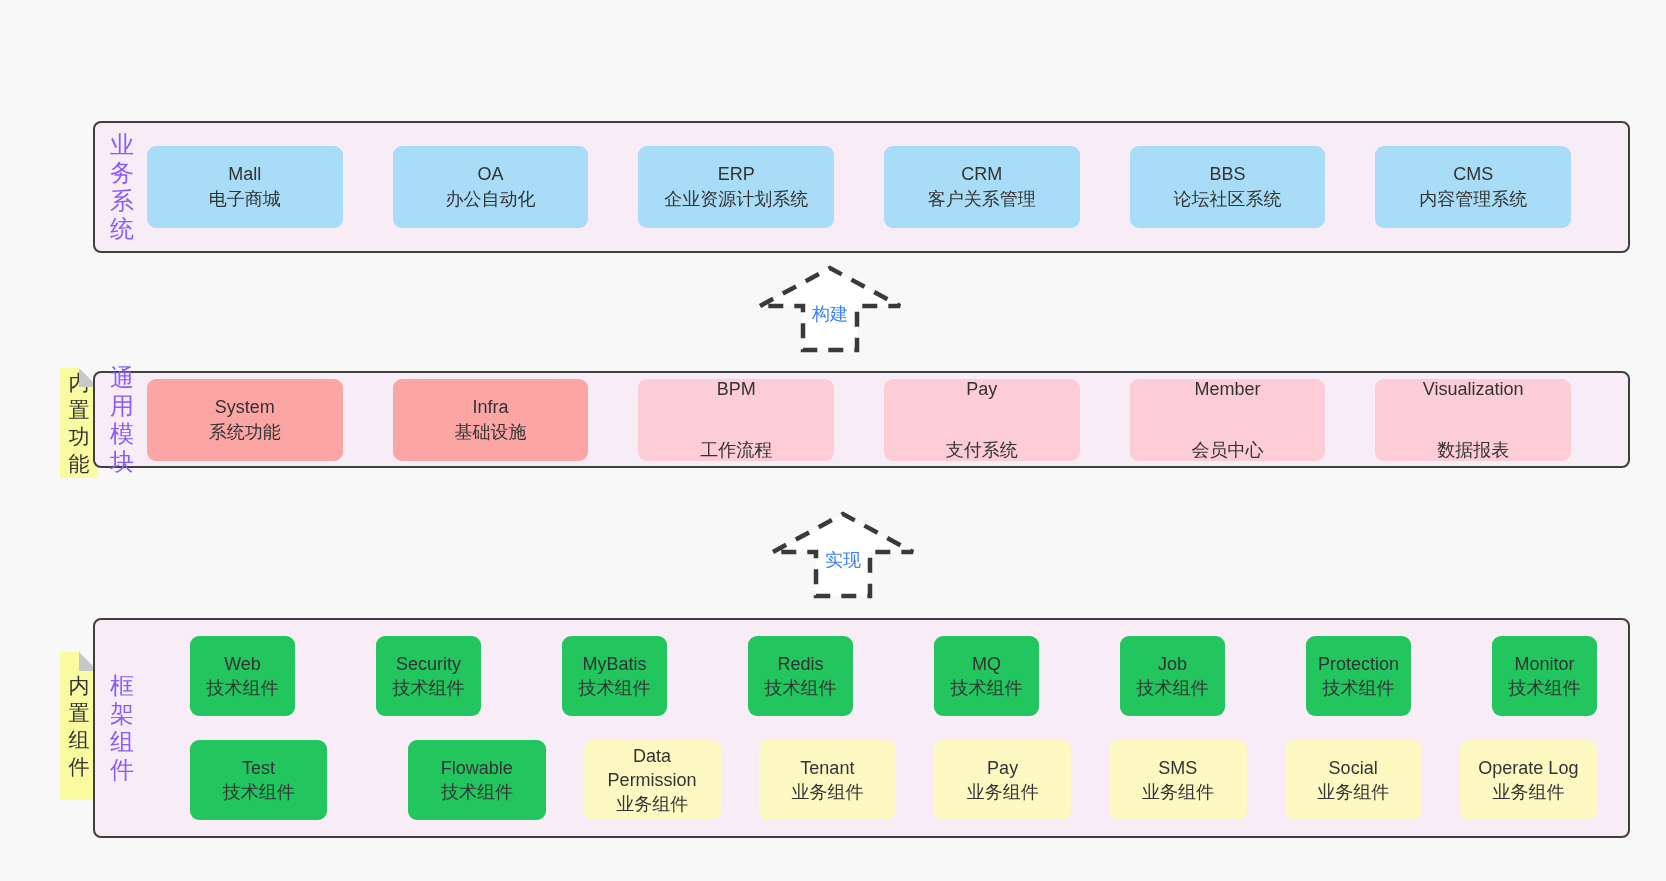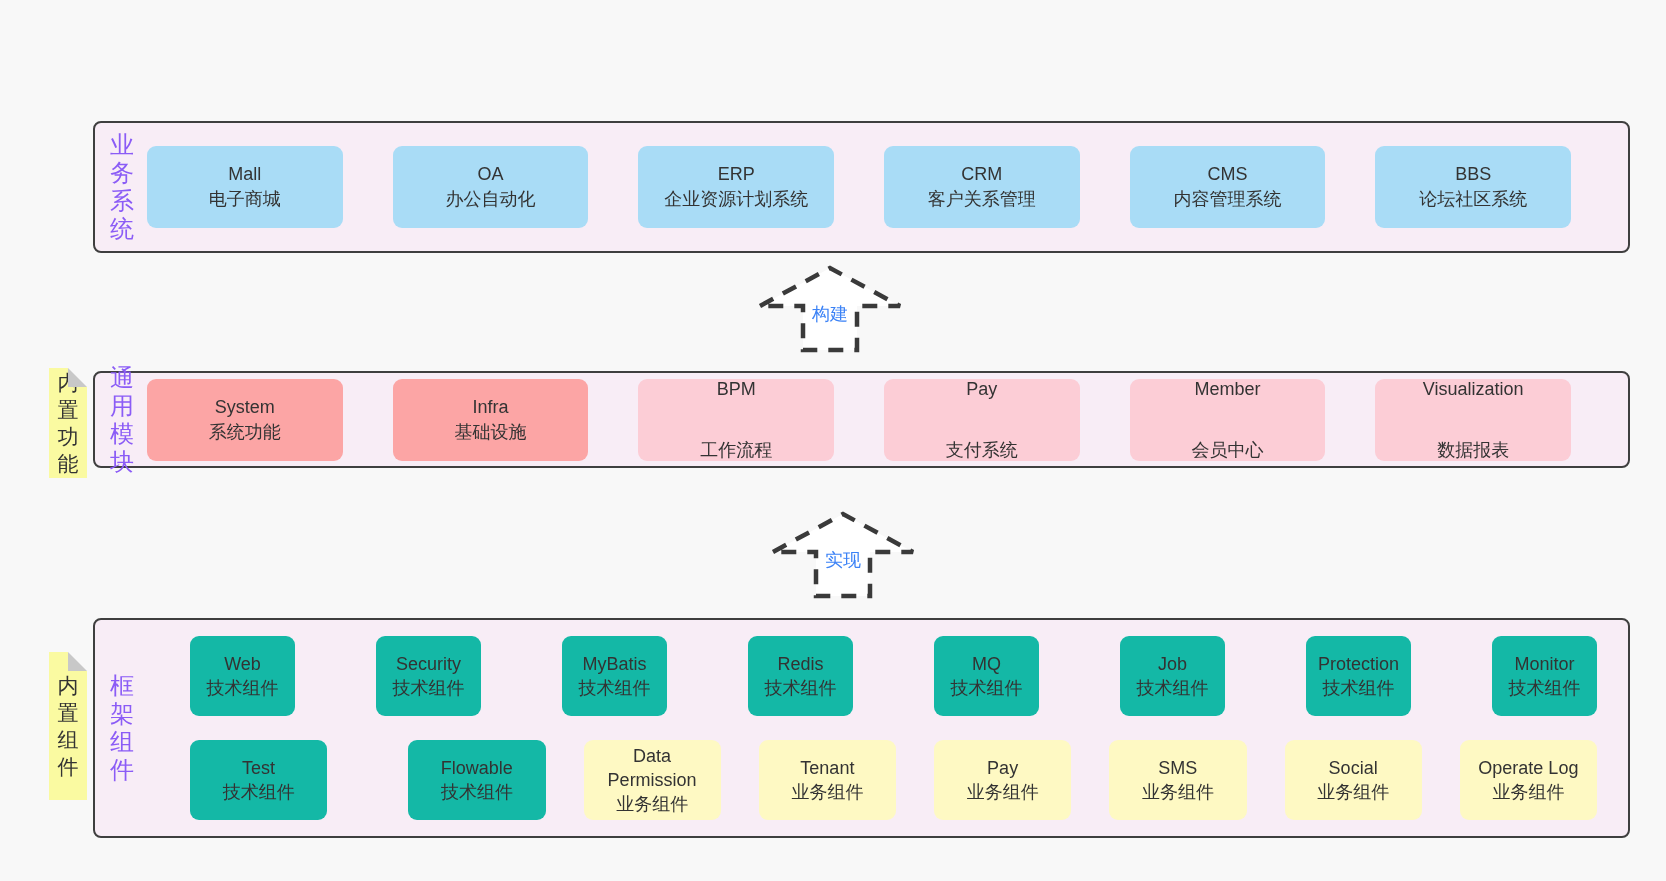--- a/index.html
+++ b/index.html
@@ -44,26 +44,26 @@
     display:flex; flex-direction:column; justify-content:center; align-items:center;
     text-align:center;
     font-size:18px; line-height:25px;
     padding:1px 4px; box-sizing:border-box;
   }
   .row.eight .box { height:80px; line-height:24px; }
 
   .c-blue        { background:#a9dcf6; }
   .c-red         { background:#fca5a5; }
   .c-pink        { background:#fccdd6;gap:36px; }
-  .c-green       { background:#14b8a6;margin-left:43px; }
+  .c-green       { background:#22c55e;margin-left:43px; }
   .c-light_green { background:#fef9c3; }
 
   
   .sticky {
-    position:absolute; left:49px; width:38px;
+    position:absolute; left:60px; width:38px;
     background:#fafaa1;
     z-index:0;
     display:flex; align-items:center; justify-content:center;
   }
   #sticky-modules    { top:368px; height:110px; }
   #sticky-components { top:652px; height:148px; }
   .sticky::after {
     content:""; position:absolute; top:0; right:0; width:0; height:0;
     border-style:solid; border-width:0 19px 19px 0;
     border-color:#f8f8f8 #f8f8f8 #c8c8c8 #c8c8c8;
@@ -130,27 +130,27 @@
           <span>ERP</span>
           <span>企业资源计划系统</span>
         </div>
 
         <div class="box c-blue">
           <span>CRM</span>
           <span>客户关系管理</span>
         </div>
 
         <div class="box c-blue">
+          <span>BBS</span>
+          <span>论坛社区系统</span>
+        </div>
+
+        <div class="box c-blue">
           <span>CMS</span>
           <span>内容管理系统</span>
-        </div>
-
-        <div class="box c-blue">
-          <span>BBS</span>
-          <span>论坛社区系统</span>
         </div>
       </div>
   </div>
 </div>
 
 <div class="panel" id="panel-modules">
   <div class="v-label">通用模块</div>
   <div class="rows">
     <div class="row six">
 

